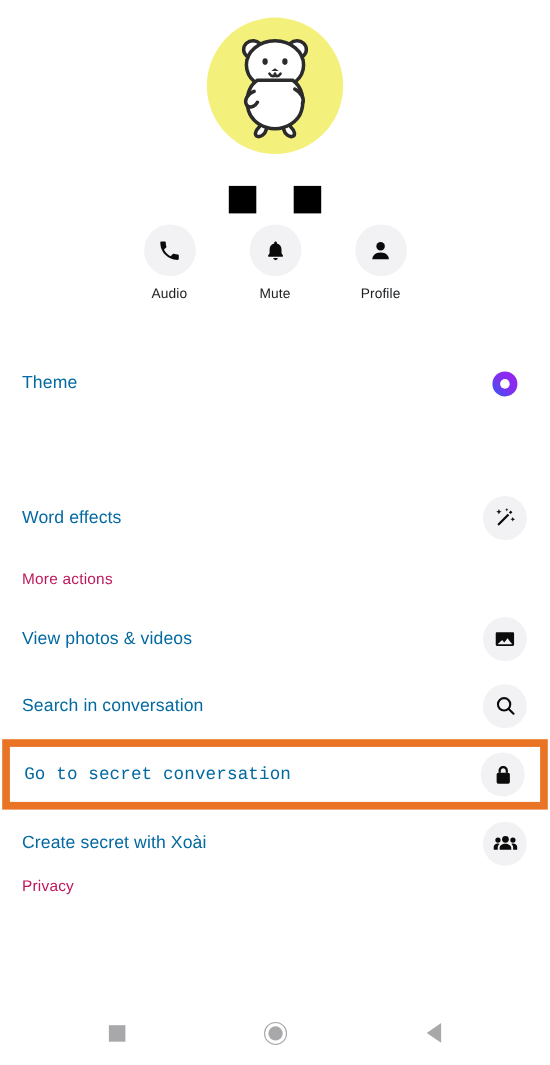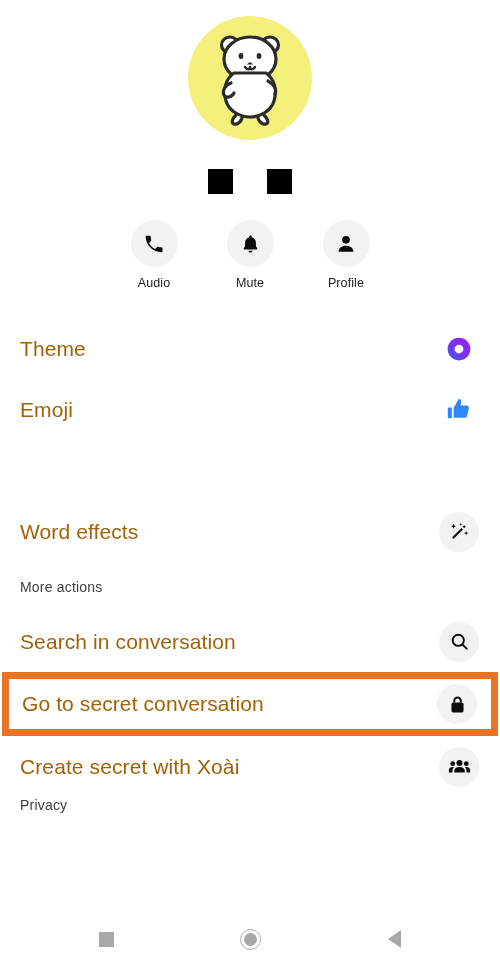--- a/index.html
+++ b/index.html
@@ -36,21 +36,21 @@
     display: flex; align-items: center; justify-content: center;
     gap: 34px;
   }
   .redact-block {
     width: 25px; height: 25px;
     background: #000000;
   }
 
   
   .actions {
-    position: absolute; left: 0; top: 220px;
+    position: absolute; left: 0; top: 204px;
     width: 500px; height: 82px;
     display: flex; align-items: flex-start; justify-content: center;
     gap: 49px;
   }
   .action {
     width: 47px;
     display: flex; flex-direction: column; align-items: center;
     cursor: pointer;
   }
   .action-circle {
@@ -72,52 +72,53 @@
     width: 500px;
   }
   .row {
     position: relative;
     height: 61px;
     display: flex; align-items: center;
     padding: 0 20px;
     cursor: pointer;
   }
   .row-label {
-    font-size: 21px;
-    color: #a16207;
+    font-size: 16px;
+    color: #0369a1;
     letter-spacing: .1px;
     flex: 1;
     white-space: nowrap;
   }
   .row-icon {
     width: 40px; height: 40px; border-radius: 50%;
     background: #f2f2f4;
     display: flex; align-items: center; justify-content: center;
     flex: 0 0 auto;
     margin-right: 1px;
   }
   .row-icon.plain { background: transparent; }
   .row-icon.empty { background: transparent; }
 
   .section-head {
     height: 49px;
     display: flex; align-items: center;
     padding: 0 20px;
     font-size: 14px;
-    color: #404040;
+    color: #be185d;
     letter-spacing: .2px;
   }
   .section-head.clipped { height: 34px; align-items: flex-start; }
 
   
   .row.highlight {
     border: 7px solid #ea7426;
     height: 64px;
     padding: 0 13px;
     margin: 0 2px;
+    font-family: Liberation Mono, monospace;
   }
 
   
   .navbar {
     position: absolute; left: 0; bottom: 0;
     width: 500px; height: 58px;
     background: #ffffff;
     display: flex; align-items: center; justify-content: center;
     gap: 100px;
   }
@@ -221,49 +222,49 @@
               <stop offset="55%" stop-color="#7b32ee"></stop>
               <stop offset="100%" stop-color="#2f5cf6"></stop>
             </linearGradient>
           </defs>
           <circle cx="16" cy="16" r="13" fill="url(#gradTheme)"></circle>
           <circle cx="16" cy="16" r="5" fill="#ffffff"></circle>
         </svg>
       </div>
     </div>
 
-    <div class="row">
-      <div class="row-label">Emoji</div>
-      <div class="row-icon plain">
-        <svg width="27" height="27" viewBox="0 0 24 24" fill="#2d88ff">
-          <rect x="1.6" y="10.2" width="3.6" height="9.6" rx="1.1"></rect>
-          <path d="M6.8 10.6l4-7.2c.4-.8 1.5-.9 2.1-.2.5.5.7 1.2.6 1.9l-.6 3.4h5.4c1.3 0 2.3 1.2 2 2.5l-1.5 6.6c-.2 1.1-1.2 1.8-2.3 1.8H6.8z"></path>
-        </svg>
-      </div>
-    </div>
 
     <div class="row">
       <div class="row-icon empty"></div>
     </div>
 
     <div class="row">
       <div class="row-label">Word effects</div>
       <div class="row-icon">
         <svg width="21" height="21" viewBox="0 0 24 24" fill="#0b0b0b">
           <path d="M4.2 19.8c-.5-.5-.5-1.2 0-1.7L14.3 8l1.7 1.7L5.9 19.8c-.5.5-1.2.5-1.7 0z"></path>
           <path d="M15.6 6.7l1.9-1.9 1.7 1.7-1.9 1.9z"></path>
           <path d="M5.2 3.2l.8 2 2 .8-2 .8-.8 2-.8-2-2-.8 2-.8z"></path>
           <path d="M19.6 11.4l.7 1.7 1.7.7-1.7.7-.7 1.7-.7-1.7-1.7-.7 1.7-.7z"></path>
           <path d="M13.4 2.2l.5 1.2 1.2.5-1.2.5-.5 1.2-.5-1.2-1.2-.5 1.2-.5z"></path>
         </svg>
       </div>
     </div>
 
     <div class="section-head">More actions</div>
 
+    <div class="row">
+      <div class="row-label">View photos &amp; videos</div>
+      <div class="row-icon">
+        <svg width="20" height="20" viewBox="0 0 24 24" fill="#0b0b0b">
+          <path d="M3.4 4.6h17.2c.8 0 1.4.6 1.4 1.4v12c0 .8-.6 1.4-1.4 1.4H3.4c-.8 0-1.4-.6-1.4-1.4V6c0-.8.6-1.4 1.4-1.4zM4 17.6h16l-5.1-6.4-3.6 4.4-2.3-2.6z"></path>
+          <circle cx="7.6" cy="8.9" r="1.7"></circle>
+        </svg>
+      </div>
+    </div>
 
     <div class="row">
       <div class="row-label">Search in conversation</div>
       <div class="row-icon">
         <svg width="21" height="21" viewBox="0 0 24 24" fill="none" stroke="#0b0b0b" stroke-width="2.2" stroke-linecap="round">
           <circle cx="10.6" cy="10.6" r="6.4"></circle>
           <path d="M15.4 15.4L20.4 20.4"></path>
         </svg>
       </div>
     </div>

